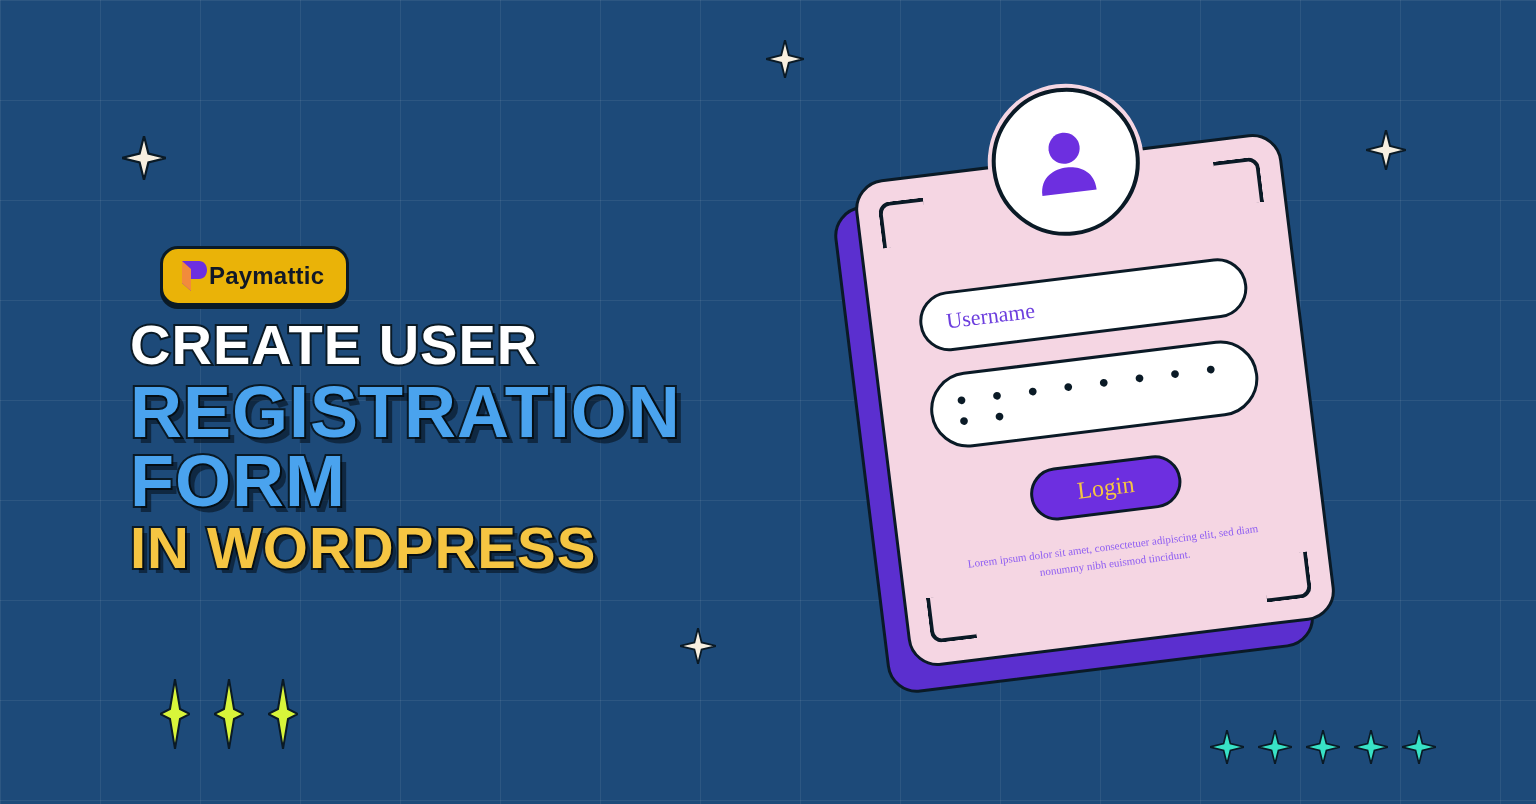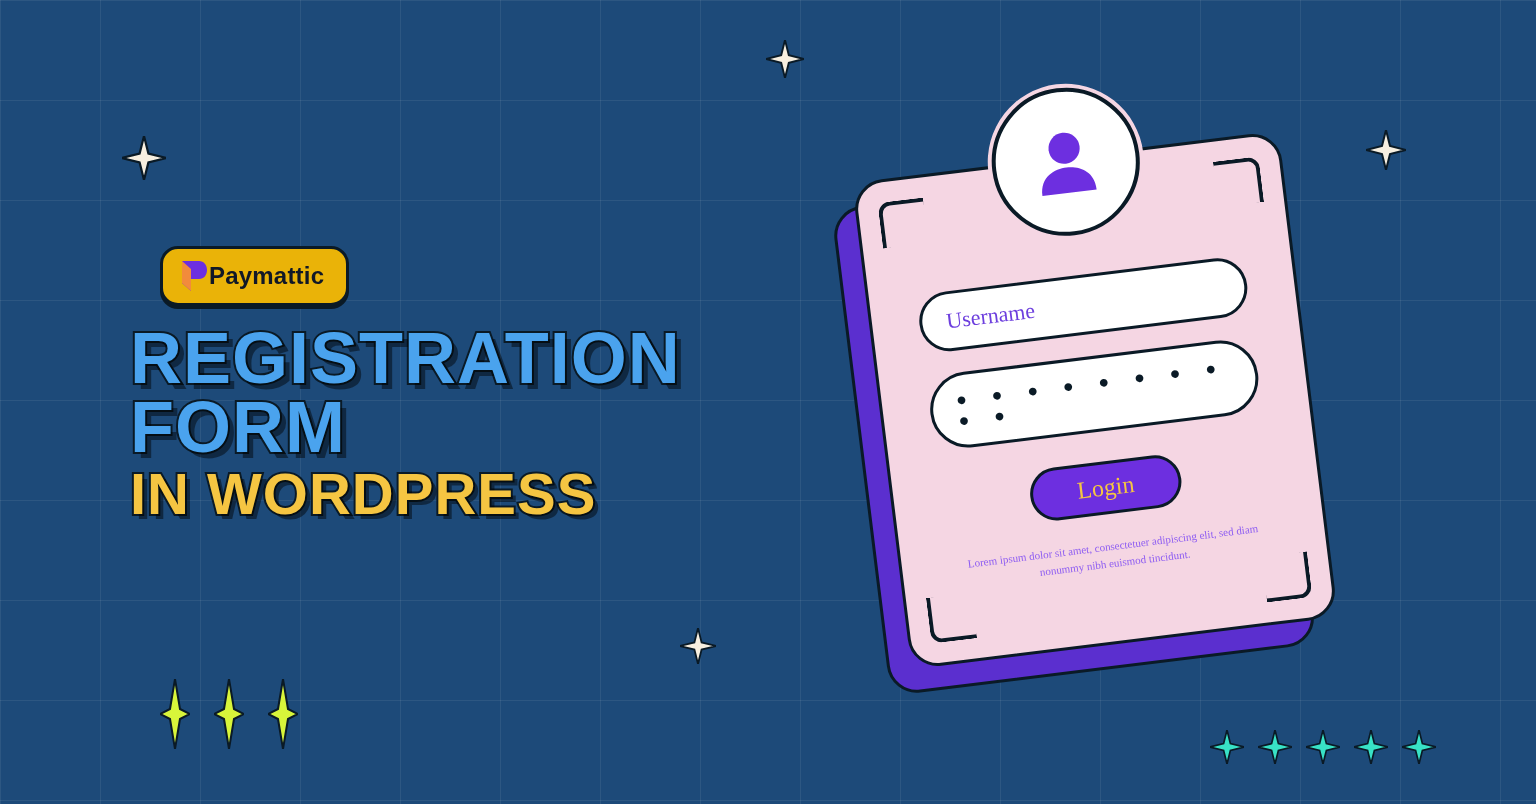--- a/index.html
+++ b/index.html
@@ -121,20 +121,21 @@
   <span class="logo-mark">
     <svg width="30" height="34" viewBox="0 0 30 34">
       <path d="M3 2 H20 C25 2 28 6 28 11 C28 16 25 20 20 20 H12 V32 L3 24 Z" fill="#6d2fe0"></path>
       <path d="M3 2 V24 L12 32 V10 Z" fill="#f28b3b"></path>
     </svg>
   </span>
   <span class="logo-text">Paymattic</span>
 </div>
 
 <div class="headline">
+  <div class="hl-line hl1">CREATE USER</div>
   <div class="hl-line hl2">REGISTRATION FORM</div>
   <div class="hl-line hl3">IN WORDPRESS</div>
 </div>
 
 <div class="card-wrap">
   <div class="card-shadow"></div>
   <div class="card">
     <span class="corner c-tl"></span>
     <span class="corner c-tr"></span>
     <span class="corner c-bl"></span>

